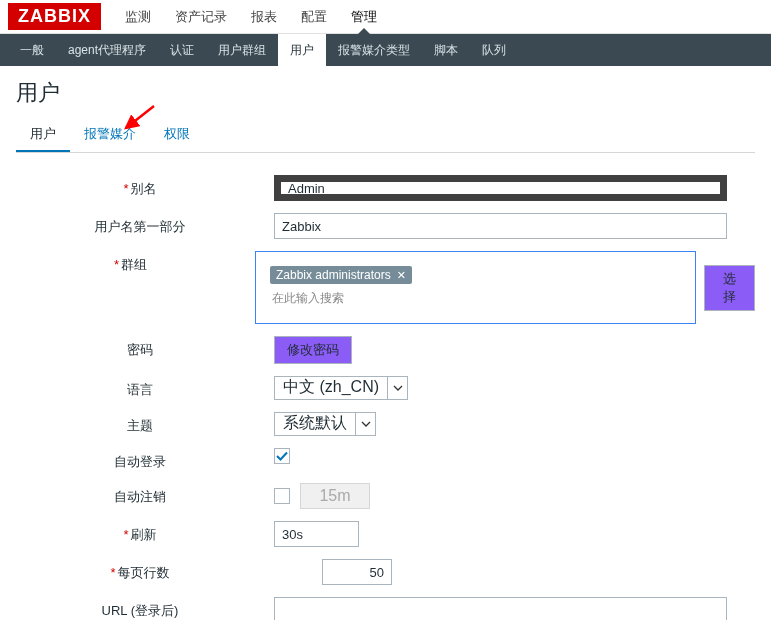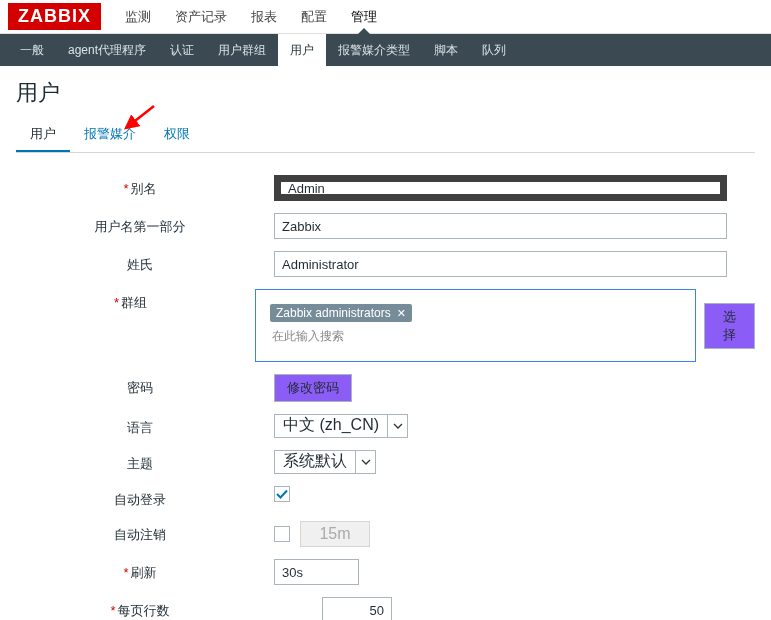--- a/index.html
+++ b/index.html
@@ -105,26 +105,20 @@
       </div>
   </div>
 
   <div class="form-row">
     <div class="form-label">用户名第一部分</div>
     <div class="form-ctl">
         <input class="text-input" value="Zabbix" style="">
       </div>
   </div>
 
-  <div class="form-row">
-    <div class="form-label">姓氏</div>
-    <div class="form-ctl">
-        <input class="text-input" value="Administrator" style="">
-      </div>
-  </div>
 
   <div class="form-row">
     <div class="form-label"><span class="req">*</span><span>群组</span></div>
     <div class="form-ctl">
       <div class="tag-box">
         <span class="tag-chip">
           <span>Zabbix administrators</span>
           <span class="x">✕</span>
         </span>
         <div class="tag-search">在此输入搜索</div>

